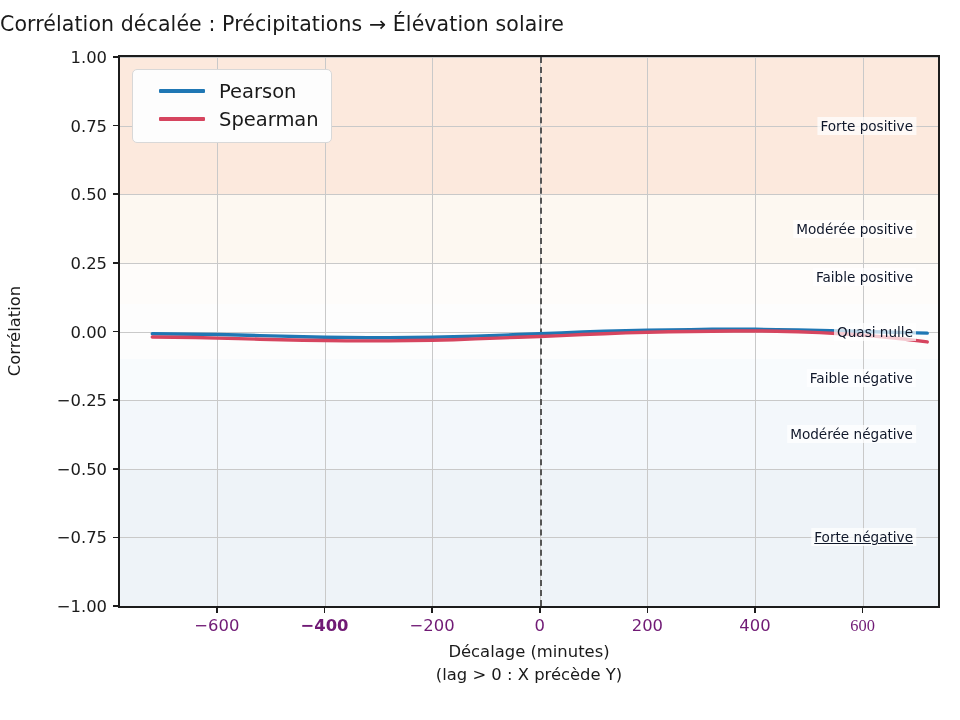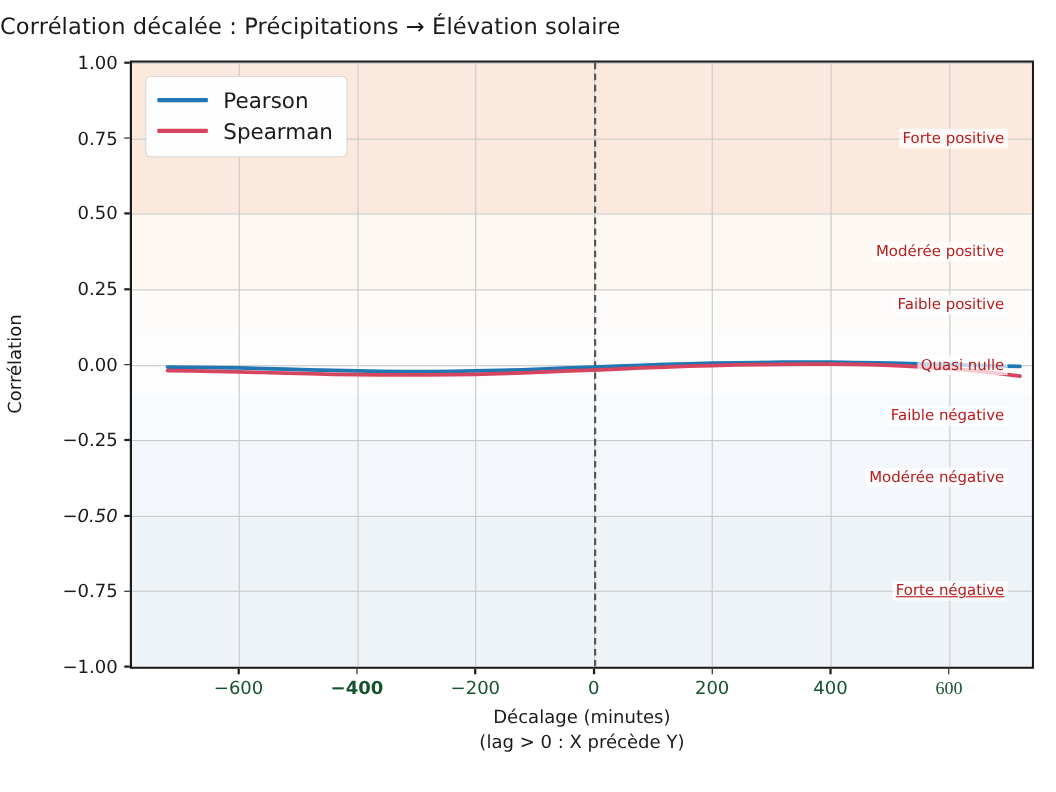--- a/index.html
+++ b/index.html
@@ -62,21 +62,21 @@
     position: absolute;
     top: 0;
     height: 100%;
     width: 0;
     border-left: 2px dashed #555555;
   }
   .zone-label {
     position: absolute;
     transform: translate(-100%, -50%);
     font-size: 13.6px;
-    color: #b91c1c;
+    color: #0f172a;
     background: rgba(255,255,255,0.72);
     padding: 1px 3px;
     white-space: nowrap;
   }
   #series-svg {
     position: absolute;
     left: 0;
     top: 0;
   }
   .ytick-label {
@@ -91,21 +91,21 @@
   .ytick-mark {
     position: absolute;
     width: 5px;
     height: 1.6px;
     background: #1c1c1c;
   }
   .xtick-label {
     position: absolute;
     transform: translateX(-50%);
     font-size: 16.4px;
-    color: #14532d;
+    color: #701a75;
     white-space: nowrap;
     text-align: center;
   }
   .xtick-mark {
     position: absolute;
     width: 1.6px;
     height: 5px;
     background: #1c1c1c;
   }
   #ylabel {
@@ -127,21 +127,21 @@
     color: #1a1a1a;
     line-height: 1.42;
   }
   #legend {
     position: absolute;
     left: 132px;
     top: 69px;
     background: #fdfdfd;
     border: 1px solid #d8d8d8;
     border-radius: 5px;
-    padding: 7px 12px 9px 10px;
+    padding: 7px 12px 9px 26px;
   }
   .legend-row {
     display: flex;
     align-items: center;
     height: 28px;
   }
   .legend-swatch {
     width: 46px;
     height: 3.4px;
     border-radius: 1px;
@@ -209,21 +209,21 @@
       <div class="ytick-label" style="width: 106px; right: 853px; top: 125.625px;">0.75</div>
       <div class="ytick-mark" style="left: 113px; top: 124.825px;"></div>
       <div class="ytick-label" style="width: 106px; right: 853px; top: 194.25px;">0.50</div>
       <div class="ytick-mark" style="left: 113px; top: 193.45px;"></div>
       <div class="ytick-label" style="width: 106px; right: 853px; top: 262.875px;">0.25</div>
       <div class="ytick-mark" style="left: 113px; top: 262.075px;"></div>
       <div class="ytick-label" style="width: 106px; right: 853px; top: 331.5px;">0.00</div>
       <div class="ytick-mark" style="left: 113px; top: 330.7px;"></div>
       <div class="ytick-label" style="width: 106px; right: 853px; top: 400.125px;">−0.25</div>
       <div class="ytick-mark" style="left: 113px; top: 399.325px;"></div>
-      <div class="ytick-label" style="width: 106px; right: 853px; top: 468.75px; font-style: italic;">−0.50</div>
+      <div class="ytick-label" style="width: 106px; right: 853px; top: 468.75px;">−0.50</div>
       <div class="ytick-mark" style="left: 113px; top: 467.95px;"></div>
       <div class="ytick-label" style="width: 106px; right: 853px; top: 537.375px;">−0.75</div>
       <div class="ytick-mark" style="left: 113px; top: 536.575px;"></div>
       <div class="ytick-label" style="width: 106px; right: 853px; top: 606px;">−1.00</div>
       <div class="ytick-mark" style="left: 113px; top: 605.2px;"></div>
     </div>
   <div id="xaxis-layer">
       <div class="xtick-label" style="left: 216.868px; top: 616px;">−600</div>
       <div class="xtick-mark" style="left: 216.068px; top: 608px;"></div>
       <div class="xtick-label" style="left: 324.5px; top: 616px; font-weight: bold;">−400</div>

